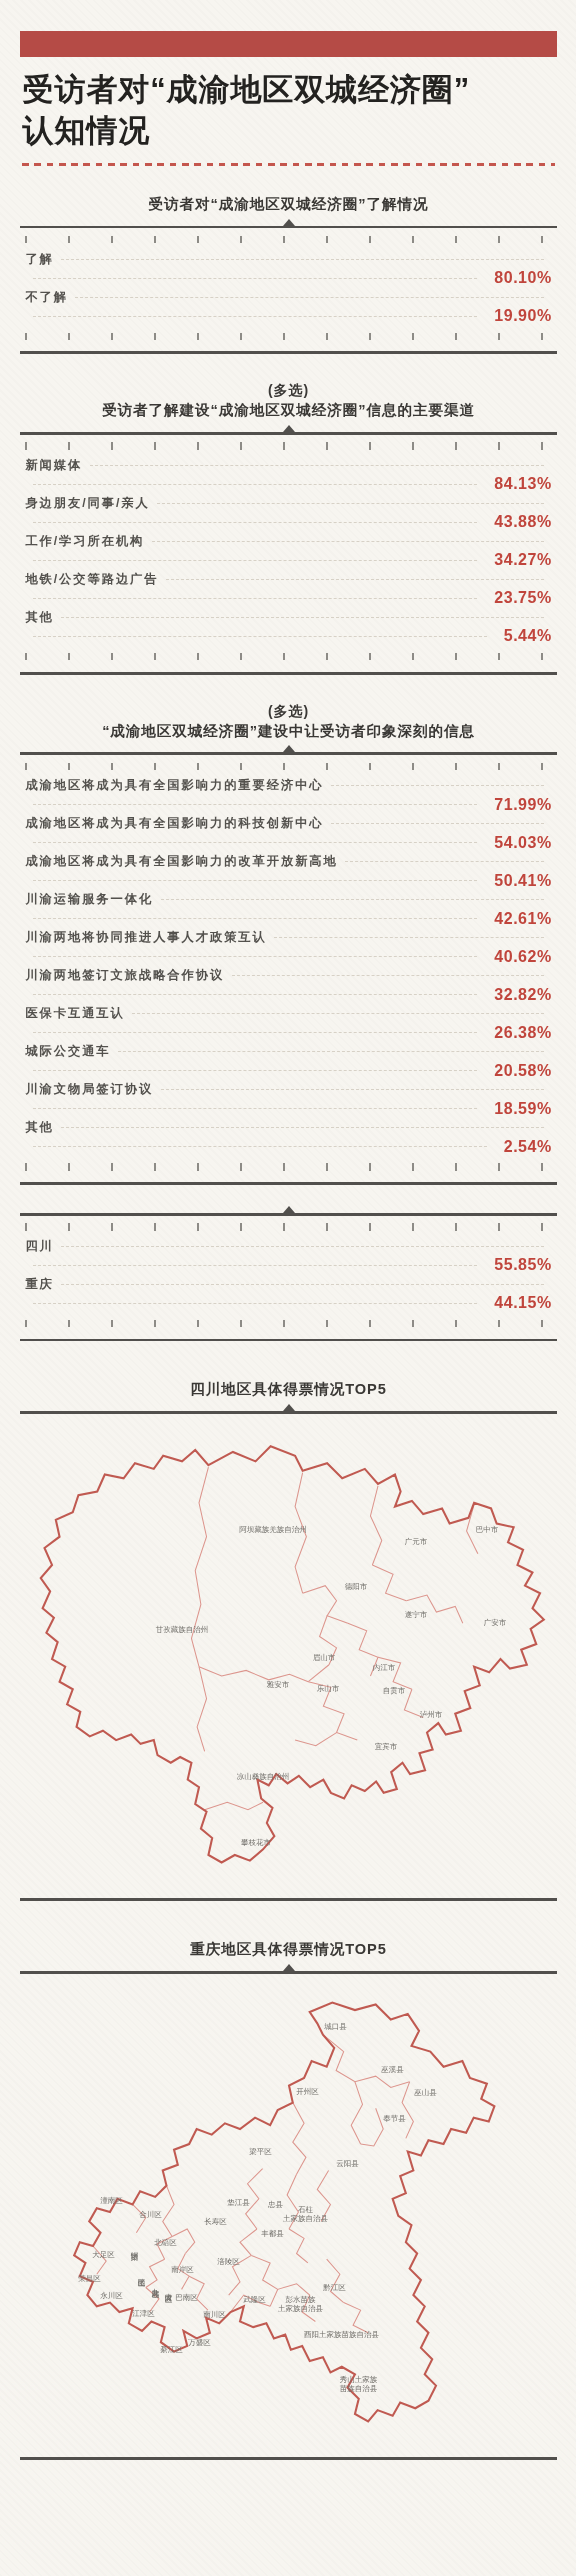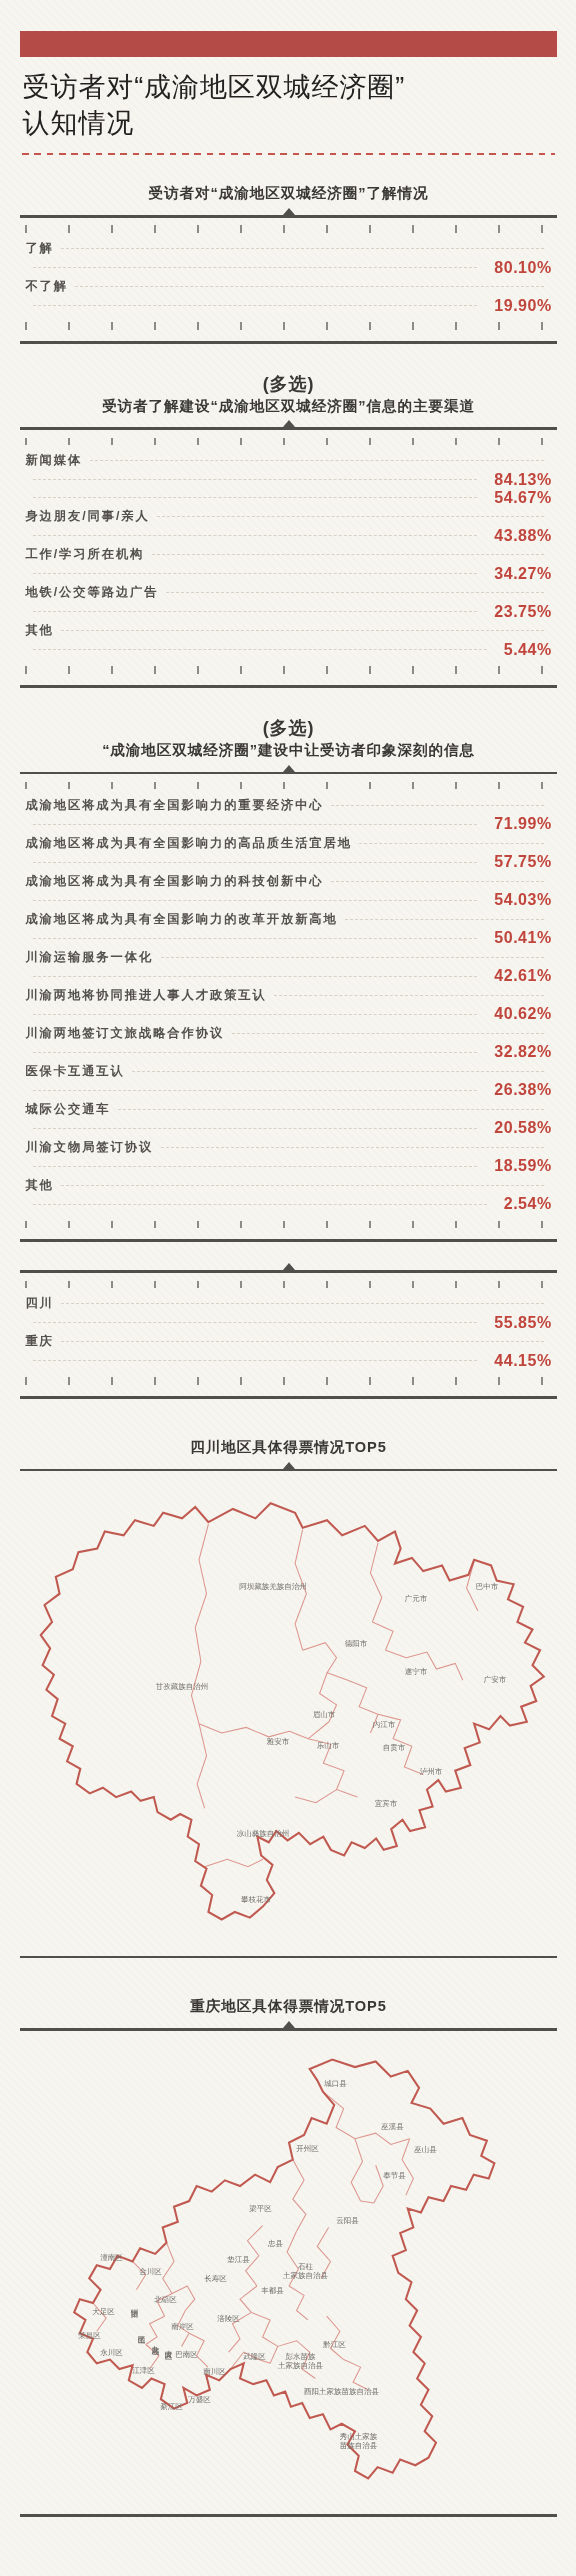--- a/index.html
+++ b/index.html
@@ -5,28 +5,28 @@
   html,body{margin:0;padding:0;}
   body{
     width:577px;min-height:2576px;position:relative;
     background:#f7f5f0;
     background-image:repeating-linear-gradient(45deg,rgba(0,0,0,0.012) 0 1.9px,transparent 1.9px 5.7px);
     font-family:"Liberation Sans","DejaVu Sans",sans-serif;
     color:#2c2b29;
   }
   .red-bar{height:26px;margin:31px 20px 0 20px;background:#b54b46;}
   h1.page-title{
-    margin:13px 22.6px 0 22.6px;font-size:27px;line-height:1.32;font-weight:normal;
+    margin:13px 22.6px 0 22.6px;font-size:31px;line-height:1.32;font-weight:bold;
     color:#232220;letter-spacing:0.9px;
   }
   .title-dash{height:2.8px;margin:11.3px 22px 0 22px;
     background:repeating-linear-gradient(90deg,#c4564d 0 6.6px,transparent 6.6px 12.3px);}
   .sec-title{margin:0 22.6px;font-size:14.6px;font-weight:bold;color:#3a3835;
     text-align:center;letter-spacing:0.9px;line-height:1.4;}
-  .sec-tag{font-size:18px;font-weight:bold;color:#3a3835;text-align:center;letter-spacing:0.9px;}
+  .sec-tag{font-size:14px;font-weight:bold;color:#3a3835;text-align:center;letter-spacing:0.9px;}
   .sec-line{height:2.8px;background:#514f4c;margin:11.3px 20px 0 20px;position:relative;}
   .sec-line.with-tri:after{
     content:"";position:absolute;left:50%;bottom:2.8px;transform:translateX(-50%);
     border-left:6.6px solid transparent;border-right:6.6px solid transparent;
     border-bottom:7.5px solid #514f4c;
   }
   .ruler{height:7.5px;margin:7.5px 25.4px 0 25.4px;
     background:repeating-linear-gradient(90deg,#8d8b86 0 1.9px,transparent 1.9px 43px);}
   .rows{margin:5.7px 25.4px 0 25.4px;}
   .row{display:block;}
@@ -103,24 +103,20 @@
         <div class="lbl-line">
           <span class="lbl">新闻媒体</span>
           <span class="leader"></span>
         </div>
         <div class="val-line">
           <span class="leader"></span>
           <span class="val">84.13%</span>
         </div>
       </div>
       <div class="row">
-        <div class="val-line">
-          <span class="leader"></span>
-          <span class="val">54.67%</span>
-        </div>
       </div>
       <div class="row">
         <div class="lbl-line">
           <span class="lbl">身边朋友/同事/亲人</span>
           <span class="leader"></span>
         </div>
         <div class="val-line">
           <span class="leader"></span>
           <span class="val">43.88%</span>
         </div>
@@ -168,30 +164,20 @@
   <div class="rows">
 
   <div class="row">
         <div class="lbl-line">
           <span class="lbl">成渝地区将成为具有全国影响力的重要经济中心</span>
           <span class="leader"></span>
         </div>
         <div class="val-line">
           <span class="leader"></span>
           <span class="val">71.99%</span>
-        </div>
-      </div>
-      <div class="row">
-        <div class="lbl-line">
-          <span class="lbl">成渝地区将成为具有全国影响力的高品质生活宜居地</span>
-          <span class="leader"></span>
-        </div>
-        <div class="val-line">
-          <span class="leader"></span>
-          <span class="val">57.75%</span>
         </div>
       </div>
       <div class="row">
         <div class="lbl-line">
           <span class="lbl">成渝地区将成为具有全国影响力的科技创新中心</span>
           <span class="leader"></span>
         </div>
         <div class="val-line">
           <span class="leader"></span>
           <span class="val">54.03%</span>
@@ -394,21 +380,21 @@
       <path fill="none" stroke="#c05a51" stroke-width="2.2" stroke-linejoin="miter" d="M282 18 L306 8 L330 16 L352 10 L368 26 L386 20 L398 38 L390 54 L410 60 L424 76 L444 70 L452 88 L470 94 L464 110 L478 118 L472 134 L456 130 L448 146 L432 142 L424 158 L408 154 L400 170 L386 166 L392 186 L378 192 L384 210 L370 216 L376 234 L390 244 L384 262 L396 274 L388 290 L400 302 L392 318 L404 330 L396 346 L408 358 L400 374 L412 386 L404 402 L416 414 L408 430 L394 438 L378 432 L370 446 L354 440 L344 452 L330 444 L334 428 L322 416 L330 402 L316 394 L304 400 L296 384 L282 388 L274 372 L262 376 L256 360 L244 364 L236 348 L222 352 L208 346 L212 330 L198 336 L186 348 L172 342 L176 358 L162 364 L148 356 L152 372 L138 378 L124 368 L128 352 L114 346 L104 356 L90 348 L94 332 L80 336 L70 326 L56 330 L46 318 L52 304 L38 298 L44 284 L32 276 L38 262 L52 266 L60 252 L48 240 L56 226 L70 230 L78 216 L94 222 L102 208 L118 214 L130 202 L126 186 L142 180 L138 164 L154 158 L162 142 L178 148 L192 136 L208 142 L224 130 L240 138 L248 122 L264 114 L260 96 L276 88 L284 70 L300 76 L308 56 L296 42 L290 30 Z"></path>
     </svg>
 
   <div class="map-label" style="left: 292px; top: 31px;">城口县</div>
       <div class="map-label" style="left: 349px; top: 74px;">巫溪县</div>
       <div class="map-label" style="left: 264px; top: 96px;">开州区</div>
       <div class="map-label" style="left: 382px; top: 97px;">巫山县</div>
       <div class="map-label" style="left: 304px; top: 124px; margin-top: 44px;">云阳县</div>
       <div class="map-label" style="left: 351px; top: 123px;">奉节县</div>
       <div class="map-label" style="left: 217px; top: 156px;">梁平区</div>
-      <div class="map-label" style="left: 232px; top: 191px;">忠县</div>
+      <div class="map-label" style="left: 232px; top: 209px;">忠县</div>
       <div class="map-label" style="left: 195px; top: 207px;">垫江县</div>
       <div class="map-label" style="left: 68px; top: 205px;">潼南区</div>
       <div class="map-label" style="left: 262px; top: 219px;">石柱
 土家族自治县</div>
       <div class="map-label" style="left: 172px; top: 226px;">长寿区</div>
       <div class="map-label" style="left: 229px; top: 238px;">丰都县</div>
       <div class="map-label" style="left: 107px; top: 219px;">合川区</div>
       <div class="map-label" style="left: 122px; top: 247px;">北碚区</div>
       <div class="map-label vertical" style="left: 91px; top: 252px;">铜梁区</div>
       <div class="map-label" style="left: 60px; top: 259px;">大足区</div>

